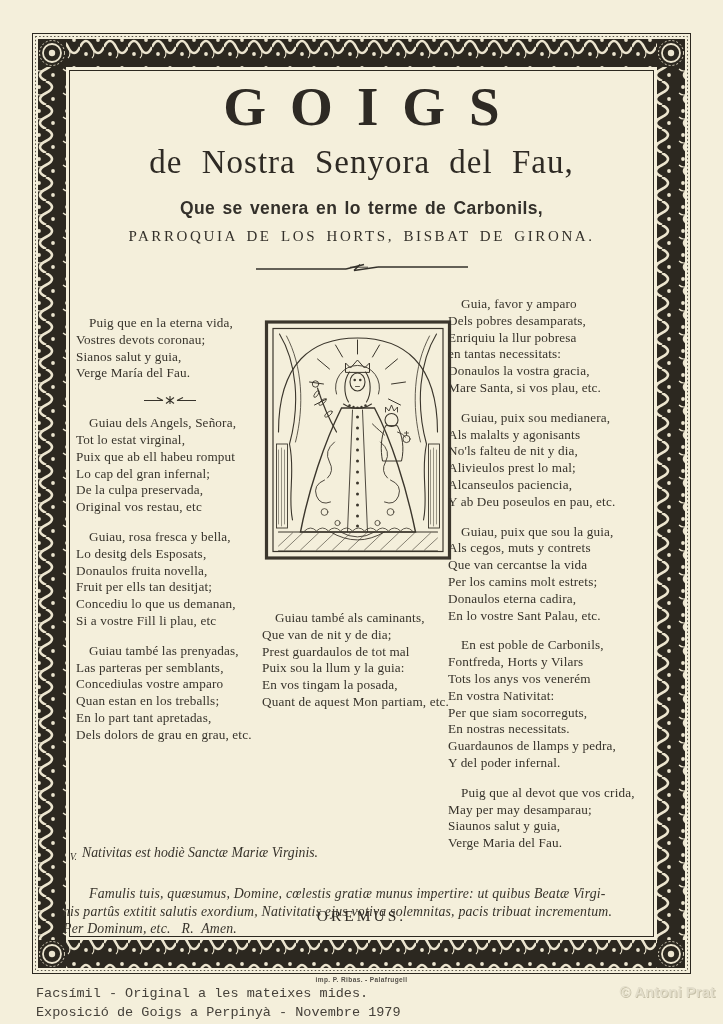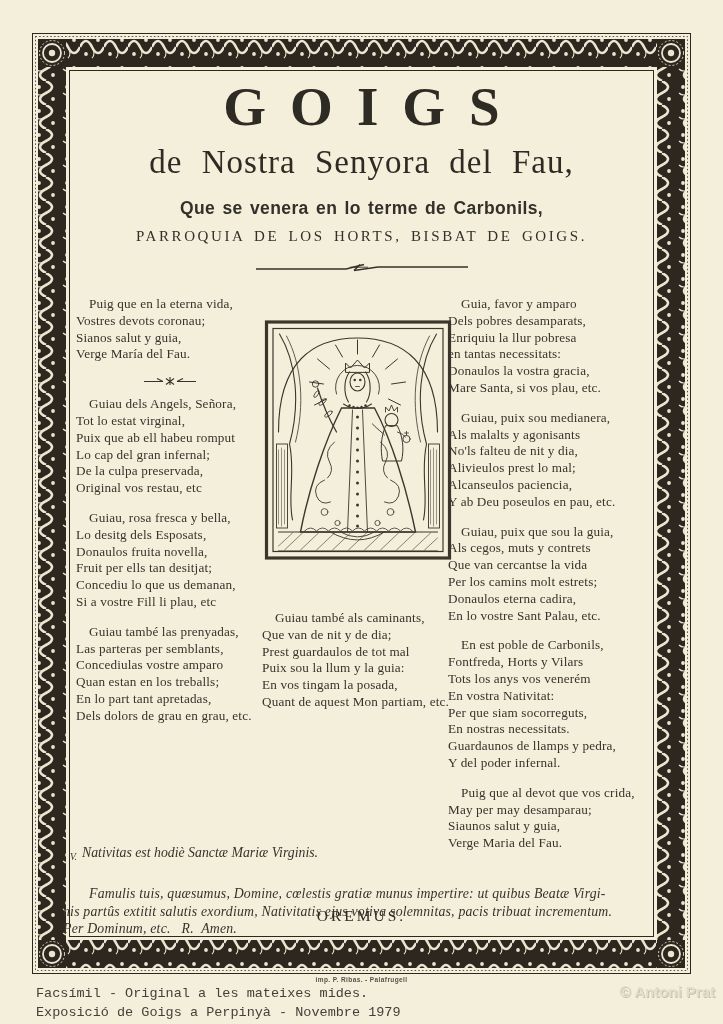--- a/index.html
+++ b/index.html
@@ -25,21 +25,21 @@
     font-family:"Liberation Sans","DejaVu Sans",sans-serif;
     font-size:17.5px; font-weight:700; letter-spacing:.4px; word-spacing:2px;
     color:#33302a; margin-top:17px;
   }
   .line4 {
     font-size:15px; letter-spacing:2.6px; word-spacing:3px;
     color:#33302a; margin-top:9px;
   }
   .head-rule { margin-top:16px; }
   .col { position:absolute; top:296px; font-size:13.2px; line-height:16.8px; letter-spacing:.15px; }
-  .col-left  { left:76px;  width:188px; }
+  .col-left  { left:76px;  width:188px;margin-top:19px; }
   .col-mid   { left:262px; width:198px; }
   .col-right { left:448px; width:192px; }
   .stanza { white-space:pre-line; text-indent:13px; margin-bottom:13px; }
   .stanza-sep { text-align:center; text-indent:0; margin:3px 0 10px 0; }
   .woodcut { margin:24px 0 50px 2px; line-height:0; }
   .versicle {
     position:absolute; left:70px; right:58px; top:845px;
     font-style:italic; font-size:13.8px; display:flex; column-gap:34px;
   }
   .versicle .vr { font-size:9.5px; font-style:italic; margin-right:5px; position:relative; top:3px; }
@@ -128,21 +128,21 @@
           <circle r="12.5" fill="none" stroke-width="0.9" stroke-dasharray="2 2"></circle>
         </g>
     </g>
   </svg>
 </div>
 
 <div class="header">
   <div class="title">GOIGS</div>
   <div class="subtitle">de Nostra Senyora del Fau,</div>
   <div class="line3">Que se venera en lo terme de Carbonils,</div>
-  <div class="line4">PARROQUIA DE LOS HORTS, BISBAT DE GOIGS.</div>
+  <div class="line4">PARROQUIA DE LOS HORTS, BISBAT DE GIRONA.</div>
   <div class="head-rule">
     <svg width="240" height="14" viewBox="0 0 240 14" style="margin:0 auto;">
       <g stroke="#33302a" fill="none" stroke-width="1.4">
         <path d="M14,8 H104"></path>
           <path d="M136,6 H226"></path>
         <path d="M104,8 L122,3.5"></path>
           <path d="M118,3.5 L112,9.5"></path>
           <path d="M112,9.5 L136,6"></path>
         <path d="M108,6.2 L126,6.2" stroke-width="0.9"></path>
       </g>

